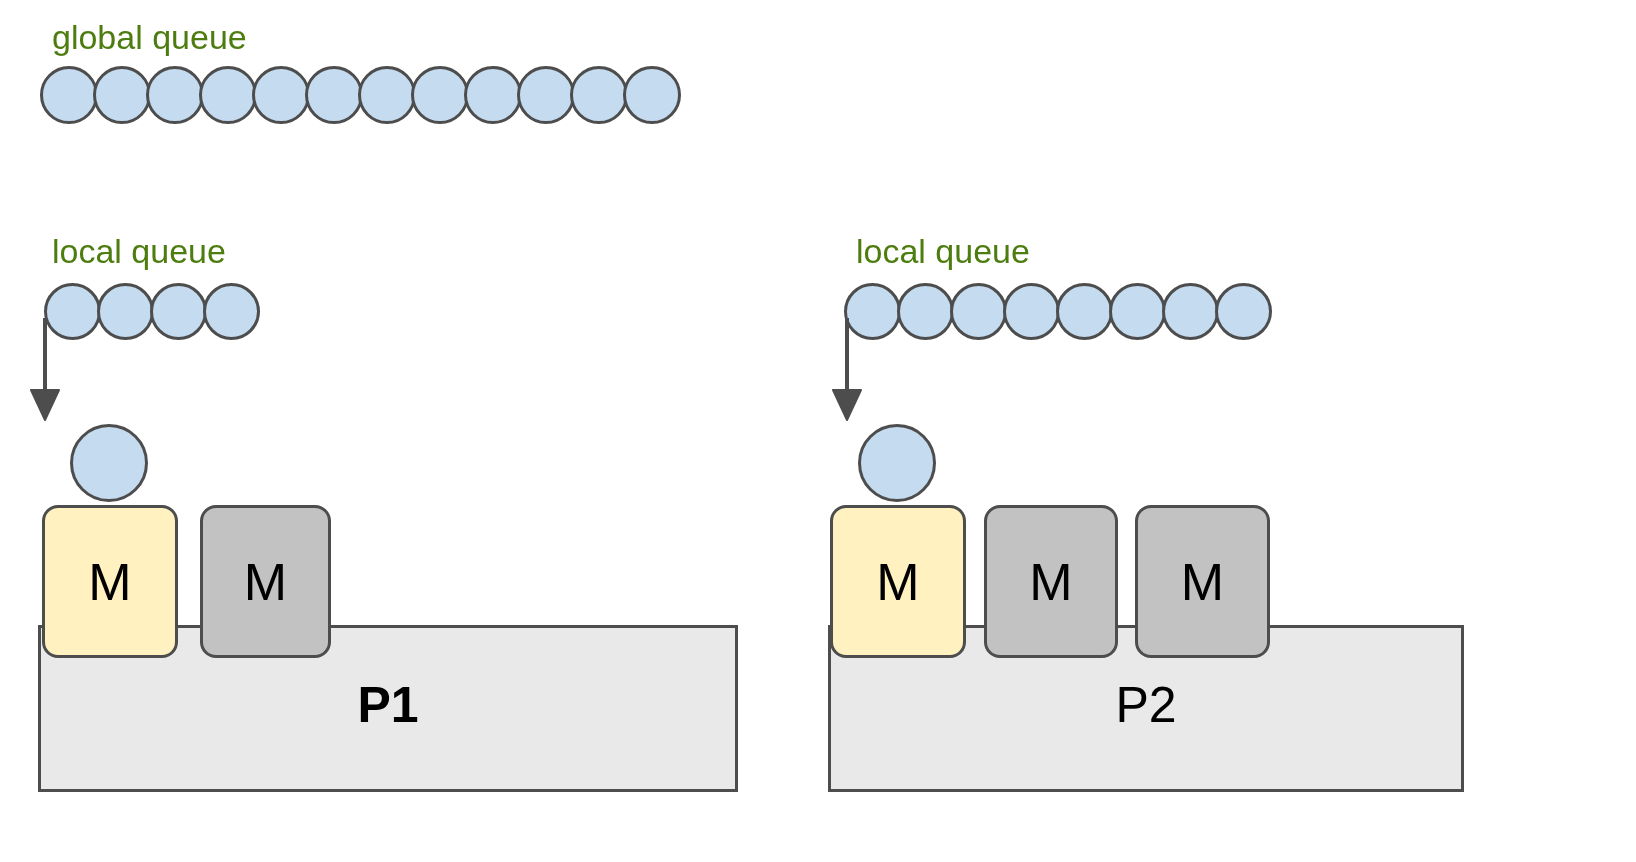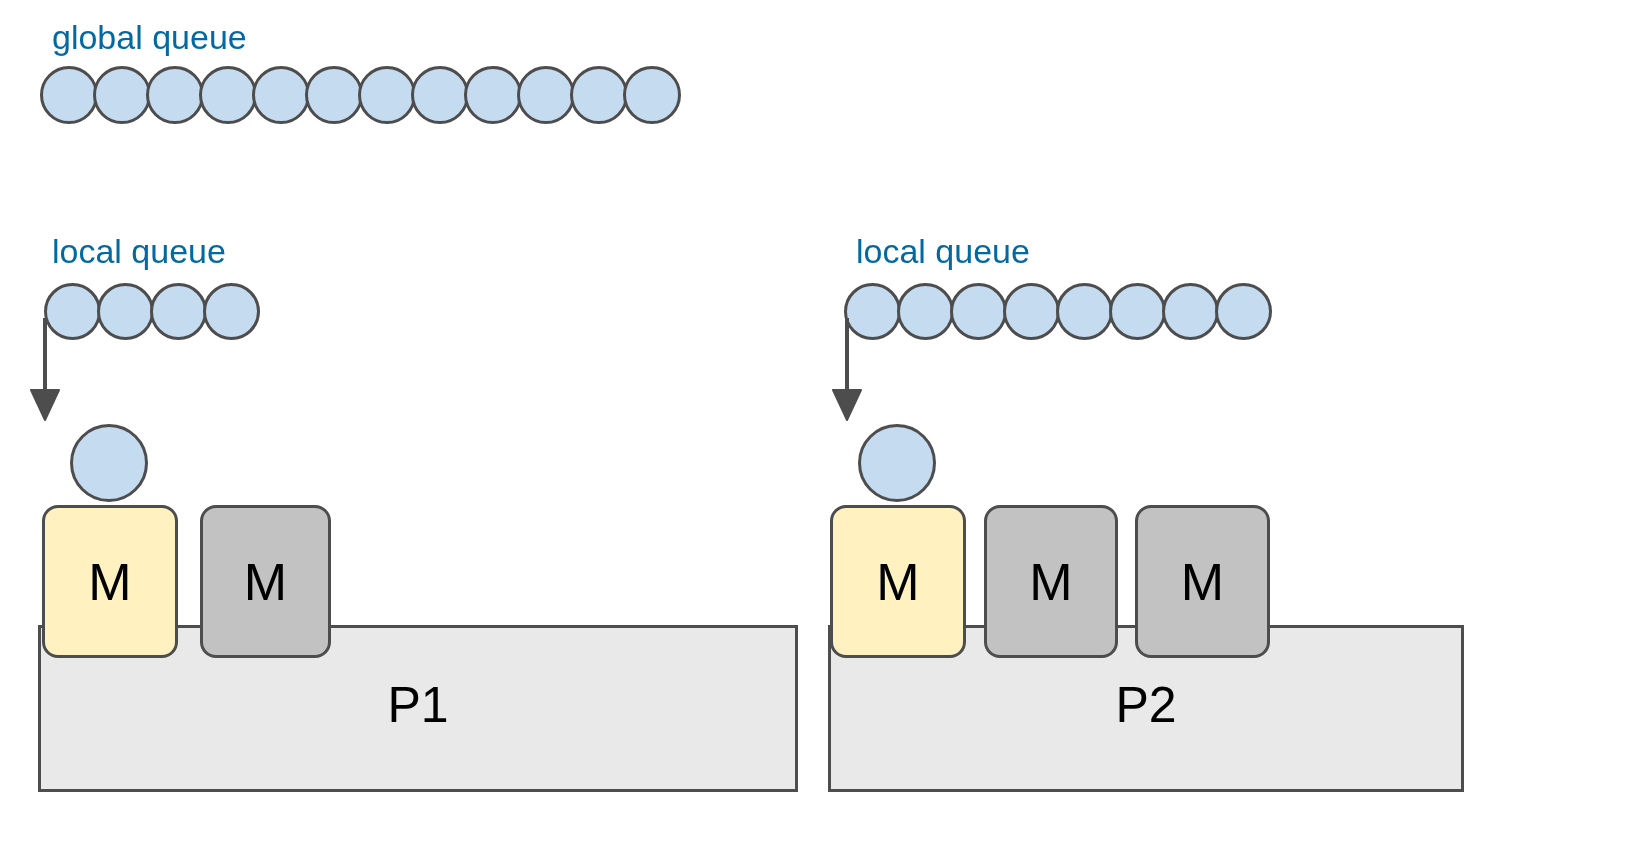--- a/index.html
+++ b/index.html
@@ -18,21 +18,21 @@
     position: absolute;
     left: 0;
     top: 0;
     width: 1636px;
     height: 862px;
   }
   .label {
     position: absolute;
     font-family: "Liberation Sans", sans-serif;
     font-size: 34px;
-    color: #0369a1;
+    color: #4d7c0f;
     white-space: nowrap;
     line-height: 1;
   }
   .queue-row {
     position: absolute;
     display: flex;
     flex-direction: row;
     align-items: center;
   }
   .token {
@@ -116,21 +116,21 @@
       <div class="token" style="width: 57px; height: 57px; margin-left: -4px;"></div>
     </div>
 
   <svg class="arrow-svg" style="left:28px; top:316px;" width="60" height="110">
     <line x1="17" y1="2" x2="17" y2="82" stroke="#4d4d4d" stroke-width="4"></line>
     <polygon points="17,104 3,74 31,74" fill="#4d4d4d" stroke="#4d4d4d" stroke-width="2" stroke-linejoin="round"></polygon>
   </svg>
 
   <div class="mhead" style="left:70px; top:424px; width:78px; height:78px;"></div>
 
-  <div class="pblock" style="left:38px; top:625px; width:760px; height:167px;">
+  <div class="pblock" style="left:38px; top:625px; width:700px; height:167px;font-weight:bold;">
     <span class="plabel">P1</span>
   </div>
 
   <div class="mbox m-yellow" style="left:42px; top:505px; width:136px; height:153px;">
     <span>M</span>
   </div>
 
   <div class="mbox m-gray" style="left:200px; top:505px; width:131px; height:153px;">
     <span>M</span>
   </div>

